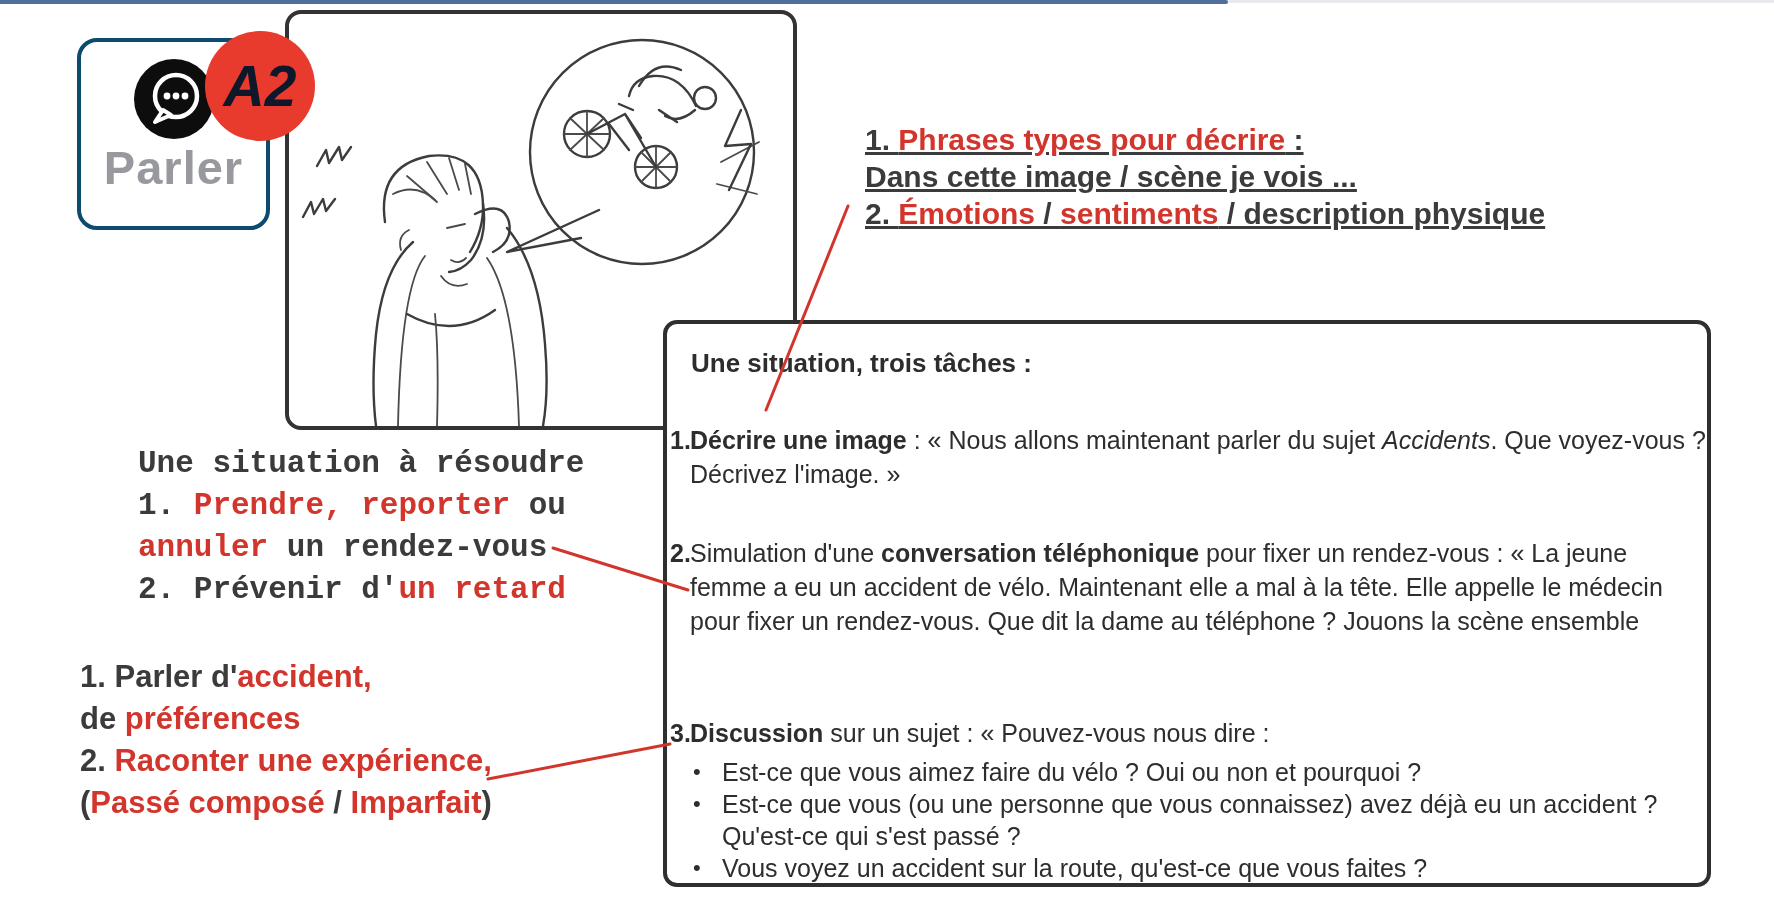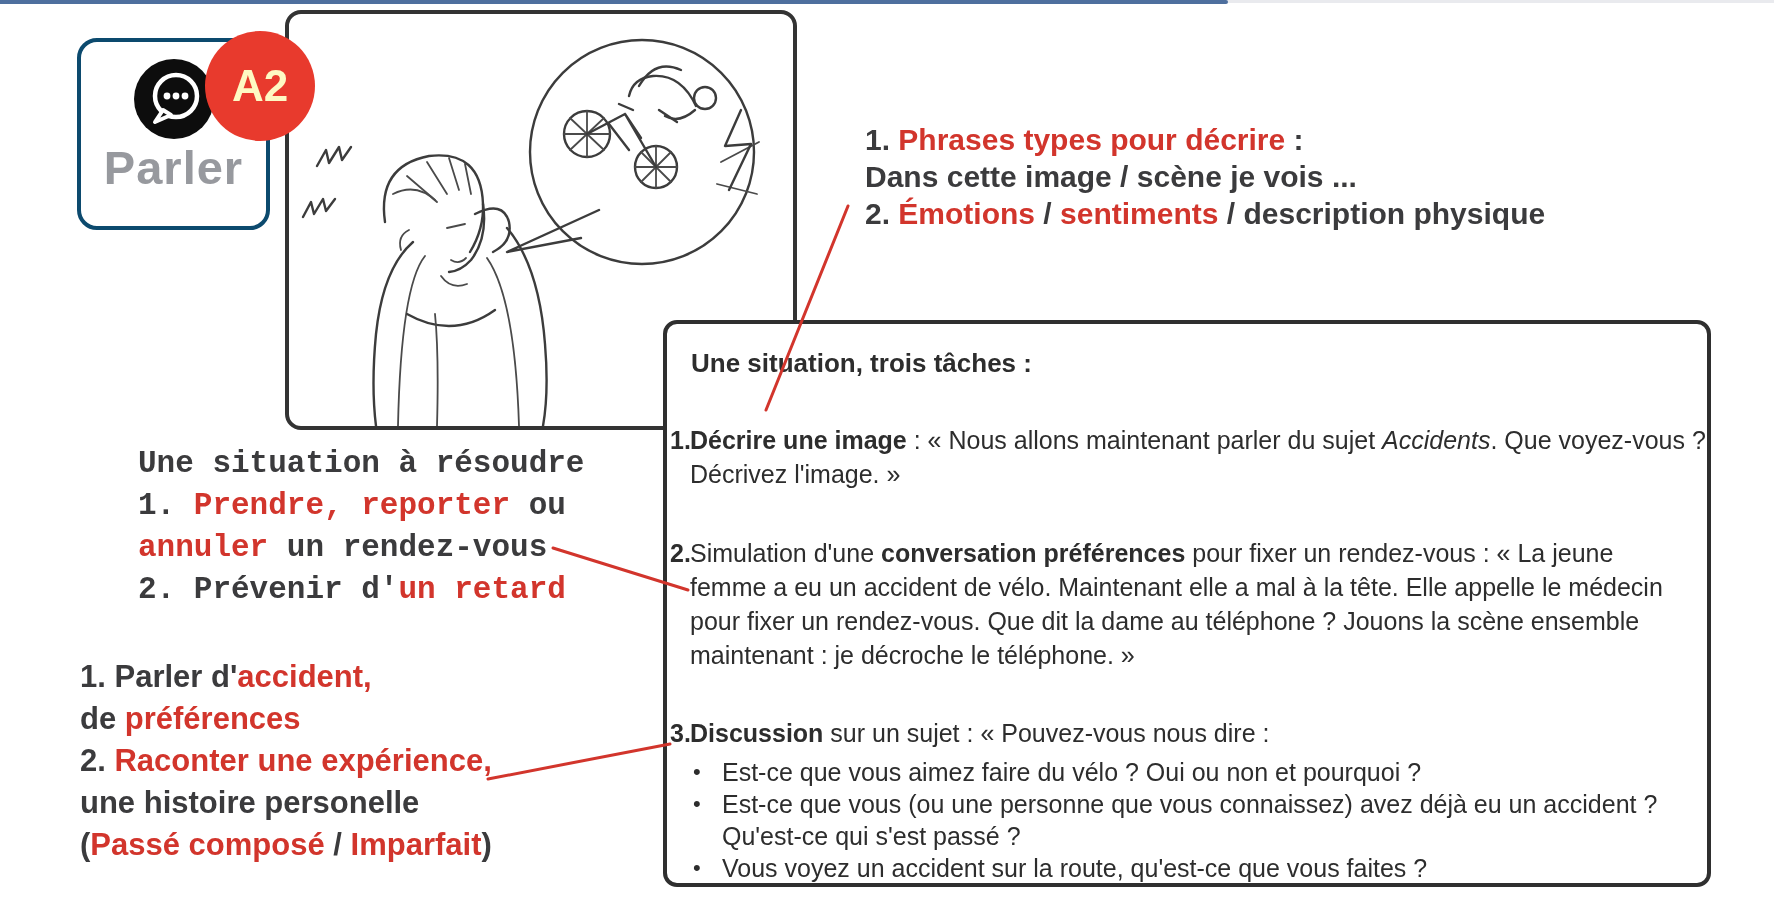--- a/index.html
+++ b/index.html
@@ -20,26 +20,26 @@
   .frame svg{position:absolute;left:0;top:0;width:504px;height:412px;}
 
   
   .card{position:absolute;left:77px;top:38px;width:193px;height:192px;background:#fff;
     border:4px solid #0c4a6e;border-radius:20px;box-sizing:border-box;z-index:2;
     display:flex;flex-direction:column;align-items:center;justify-content:flex-start;}
   .card .chat{margin-top:16px;}
   .card-label{font-size:47px;font-weight:bold;color:var(--label);line-height:52px;margin-top:2px;letter-spacing:1px;}
   .a2{position:absolute;left:205px;top:31px;width:110px;height:110px;border-radius:50%;
     background:var(--badge);z-index:3;display:flex;align-items:center;justify-content:center;}
-  .a2 span{color:#fef9c3;font-weight:bold;font-size:44px;}
+  .a2 span{color:#0f172a;font-weight:bold;font-size:57px;font-style:italic;}
 
   
   .ann{position:absolute;font-weight:bold;color:var(--dark);z-index:4;white-space:nowrap;}
   .ann .red{color:var(--red);}
-  .ann-tr{left:865px;top:121px;font-size:30px;line-height:37px;}
+  .ann-tr{left:865px;top:121px;font-size:30px;line-height:37px;text-decoration:underline;}
   .ann-ml{left:138px;top:443px;font-size:31px;line-height:42px;font-family:Liberation Mono, monospace;}
   .ann-bl{left:80px;top:656px;font-size:31px;line-height:42px;}
   .rline{white-space:nowrap;}
 
   
   .bigbox{position:absolute;left:663px;top:320px;width:1048px;height:567px;background:#fff;
     border:4px solid var(--border);border-radius:14px;box-sizing:border-box;z-index:5;
     color:var(--boxtext);font-size:25px;}
   .box-header{position:absolute;left:24px;top:24px;font-weight:bold;font-size:26px;white-space:nowrap;}
   .box-item{position:absolute;left:0;right:8px;padding-left:23px;line-height:34px;}
@@ -143,38 +143,36 @@
 <div class="ann ann-ml">
     <div class="rline"><span>Une situation à résoudre</span></div>
     <div class="rline"><span>1. </span><span class="red">Prendre,</span><span> </span><span class="red">reporter</span><span> ou</span></div>
     <div class="rline"><span class="red">annuler</span><span> un rendez-vous</span></div>
     <div class="rline"><span>2. Prévenir d'</span><span class="red">un retard</span></div>
   </div>
 <div class="ann ann-bl">
     <div class="rline"><span>1. Parler d'</span><span class="red">accident,</span></div>
     <div class="rline"><span>de </span><span class="red">préférences</span></div>
     <div class="rline"><span>2. </span><span class="red">Raconter une expérience,</span></div>
-    <div class="rline"><span>une histoire personelle</span></div>
     <div class="rline"><span>(</span><span class="red">Passé composé</span><span> / </span><span class="red">Imparfait</span><span>)</span></div>
   </div>
 
 <div class="bigbox">
   <div class="box-header">Une situation, trois tâches :</div>
   <div id="box-items">
       <div class="box-item item-1">
         <span class="item-num">1.</span>
         <div class="box-line"><span class="b">Décrire une image</span><span> : « Nous allons maintenant parler du sujet </span><span class="i">Accidents</span><span>. Que voyez-vous ?</span></div>
         <div class="box-line"><span>Décrivez l'image. »</span></div>
       </div>
       <div class="box-item item-2">
         <span class="item-num">2.</span>
-        <div class="box-line"><span>Simulation d'une </span><span class="b">conversation préférences</span><span> pour fixer un rendez-vous : « La jeune</span></div>
+        <div class="box-line"><span>Simulation d'une </span><span class="b">conversation téléphonique</span><span> pour fixer un rendez-vous : « La jeune</span></div>
         <div class="box-line"><span>femme a eu un accident de vélo. Maintenant elle a mal à la tête. Elle appelle le médecin</span></div>
         <div class="box-line"><span>pour fixer un rendez-vous. Que dit la dame au téléphone ? Jouons la scène ensemble</span></div>
-        <div class="box-line"><span>maintenant : je décroche le téléphone. »</span></div>
       </div>
       <div class="box-item item-3">
         <span class="item-num">3.</span>
         <div class="box-line"><span class="b">Discussion</span><span> sur un sujet : « Pouvez-vous nous dire :</span></div>
         <div class="bullets">
           <div class="bullet-line"><span class="bullet-dot">•</span><span>Est-ce que vous aimez faire du vélo ? Oui ou non et pourquoi ?</span></div>
           <div class="bullet-line"><span class="bullet-dot">•</span><span>Est-ce que vous (ou une personne que vous connaissez) avez déjà eu un accident ?</span></div>
           <div class="bullet-line"><span>Qu'est-ce qui s'est passé ?</span></div>
           <div class="bullet-line"><span class="bullet-dot">•</span><span>Vous voyez un accident sur la route, qu'est-ce que vous faites ?</span></div>
         </div>

